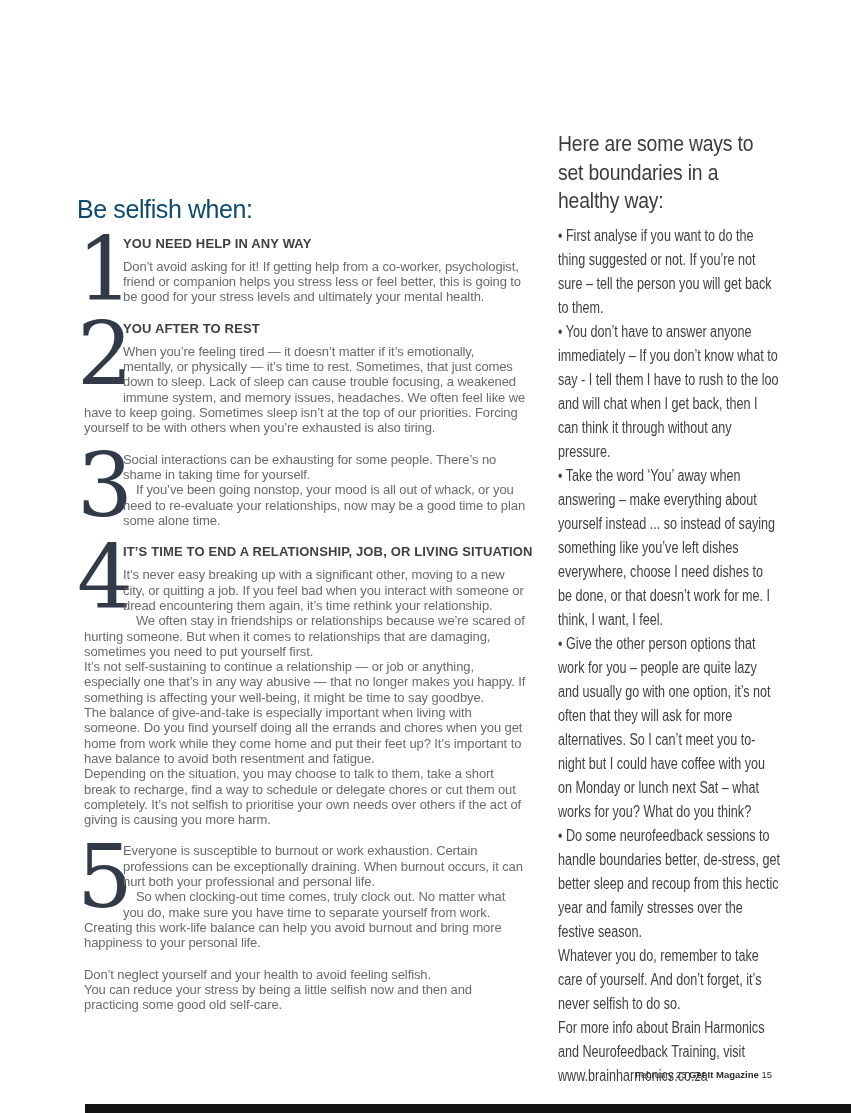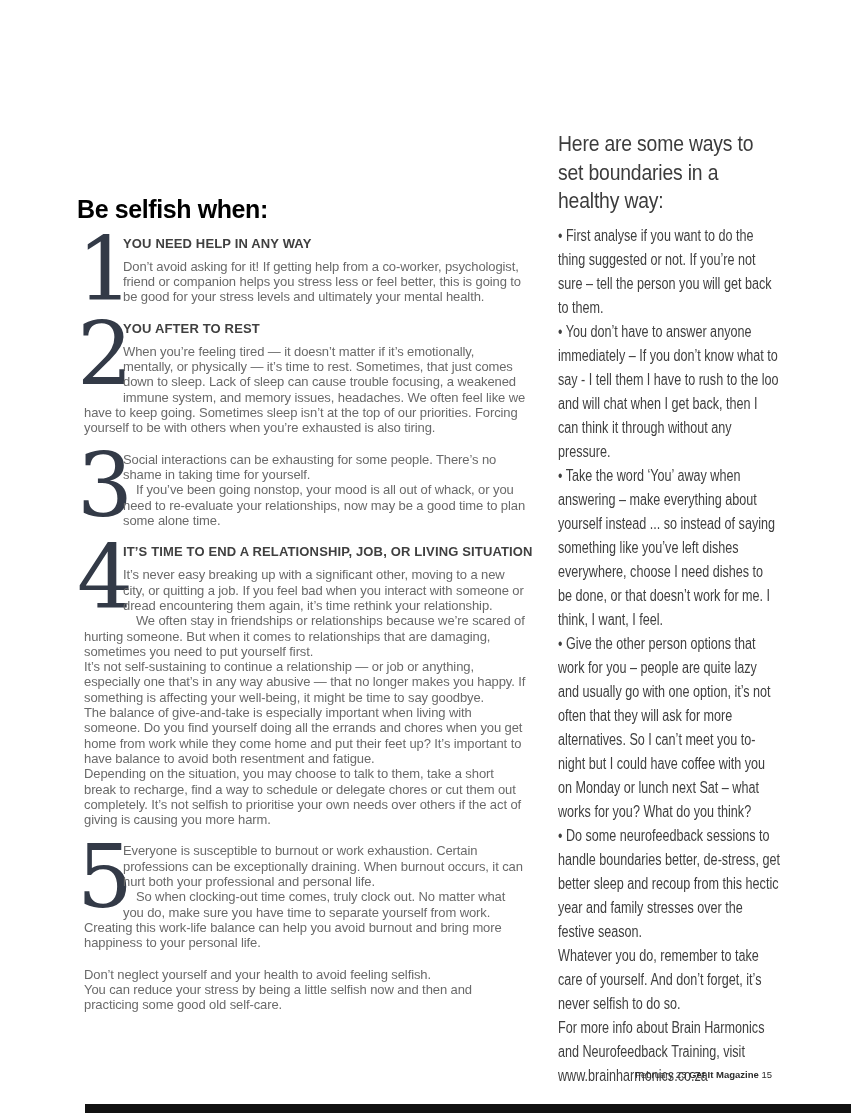--- a/index.html
+++ b/index.html
@@ -5,21 +5,21 @@
   html,body { margin:0; padding:0; background:#e8e8e8; }
   .page {
     position:relative; width:851px; height:1113px; margin:0 auto;
     background:#ffffff; overflow:hidden;
     font-family:"Liberation Sans", sans-serif;
   }
 
   
   .left-col { position:absolute; left:77px; top:196px; width:456px; }
   .big-heading {
-    font-size:25px; font-weight:bold; color:#000000;
+    font-size:25px; font-weight:normal; color:#0c4a6e;
     letter-spacing:-0.4px; line-height:1.1; margin:0 0 12px 0;
   }
   .item { clear:both; margin-bottom:16px; }
   .item-number {
     float:left; width:46px; height:70px;
     font-family:"DejaVu Serif", serif;
     font-size:88px; line-height:68px; color:#333a47;
     text-align:left;
   }
   .item-title {

